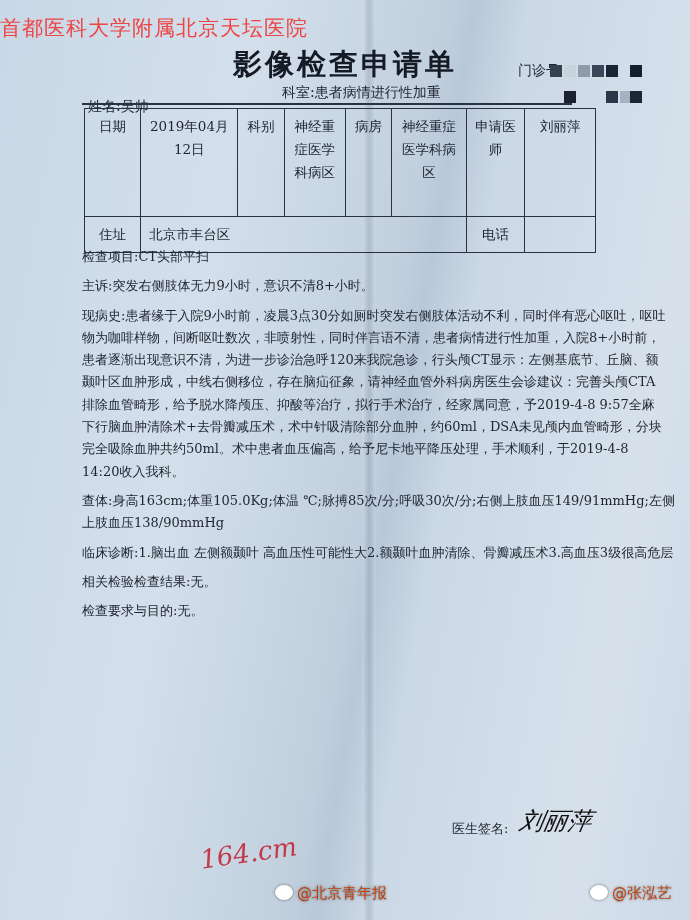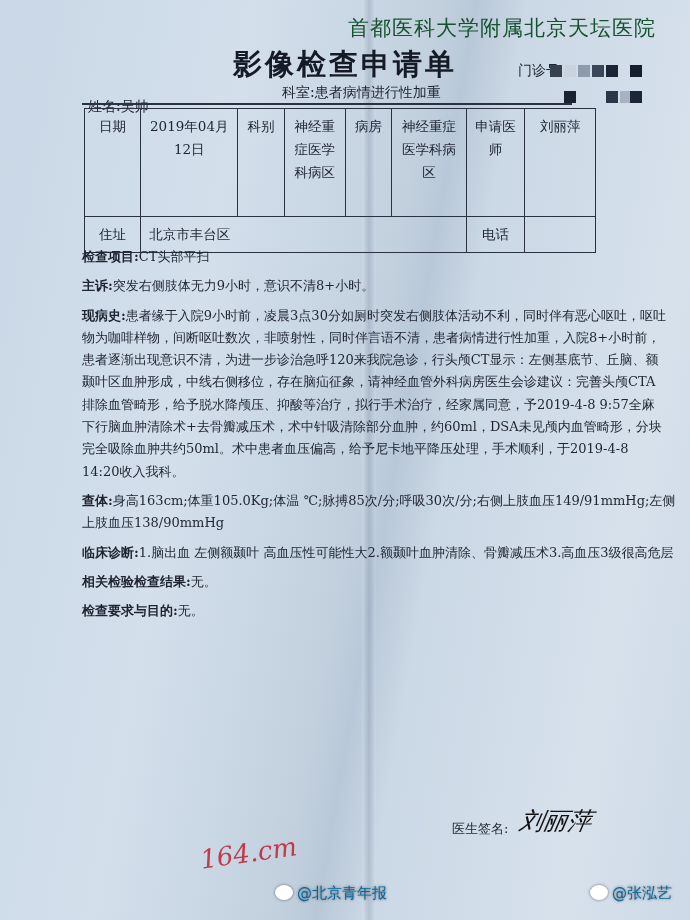--- a/index.html
+++ b/index.html
@@ -1,37 +1,37 @@
 <!DOCTYPE html>
 <html><head>
 <meta charset="utf-8">
 <style>
   html,body{margin:0;padding:0;}
   body{width:690px;height:920px;overflow:hidden;position:relative;
     background:linear-gradient(100deg,#c9d7e6 0%,#d3dfeb 30%,#c2d0de 52%,#b9c8d8 56%,#cbd8e5 62%,#d6e1ec 85%,#cdd9e6 100%);
     font-family:"DejaVu Serif","Liberation Serif",serif;color:#1e2430;}
   .fold{position:absolute;left:362px;top:0;width:14px;height:920px;background:linear-gradient(90deg,rgba(255,255,255,0.15),rgba(90,110,135,0.22),rgba(255,255,255,0.1));}
-  .hosp{position:absolute;left:0;width:656px;top:14px;text-align:right;font-size:21px;letter-spacing:1px;color:#14532d;}
+  .hosp{position:absolute;left:0;width:656px;top:14px;text-align:left;font-size:21px;letter-spacing:1px;color:#ef4444;}
   .title{position:absolute;left:0;width:690px;top:45px;text-align:center;font-size:29px;font-weight:bold;letter-spacing:3px;color:#141a26;}
   .outpat{position:absolute;left:518px;top:62px;font-size:14px;}
   .mosaic{position:absolute;left:550px;top:65px;}
   .mosaic span{position:absolute;width:12px;height:12px;}
   .hdr-name{position:absolute;left:88px;top:84px;font-size:14px;margin-top:14px;}
   .hdr-dept{position:absolute;left:282px;top:84px;font-size:14px;}
   .rule{position:absolute;left:82px;top:103px;width:490px;height:2px;background:#2a3140;}
   table.info{position:absolute;left:84px;top:108px;width:512px;border-collapse:collapse;font-size:13.5px;}
   table.info td{border:1.5px solid #2a3140;text-align:center;vertical-align:top;padding:6px 8px;line-height:23px;margin-left:32px;}
   table.info td.left{text-align:left;padding-left:8px;}
   .body-text{position:absolute;left:82px;top:246px;width:600px;font-size:13px;line-height:22.3px;}
   .sec{margin:0 0 7px 0;}
-  .lbl{font-weight:bold;}
+  .lbl{font-weight:normal;}
   .sign-lbl{position:absolute;left:452px;top:820px;font-size:13px;}
   .signature{position:absolute;left:520px;top:805px;font-family:"DejaVu Serif",serif;font-style:italic;font-size:24px;color:#111;transform:skewX(-10deg);}
   .redhand{position:absolute;left:200px;top:838px;font-size:26px;color:#c23a4a;font-style:italic;transform:rotate(-8deg);}
-  .wm{position:absolute;top:884px;font-family:"DejaVu Sans","Liberation Sans",sans-serif;font-size:15px;color:#0369a1;text-shadow:0 0 3px rgba(0,0,0,0.55);}
+  .wm{position:absolute;top:884px;font-family:"DejaVu Sans","Liberation Sans",sans-serif;font-size:15px;color:#c2410c;text-shadow:0 0 3px rgba(0,0,0,0.55);}
   .wm .weibo{display:inline-block;width:18px;height:15px;border-radius:50%;background:#fff;margin-right:4px;vertical-align:-2px;box-shadow:0 0 3px rgba(0,0,0,0.5);}
 </style>
 </head>
 <body>
 
 <div class="fold"></div>
 
 <div class="hosp">首都医科大学附属北京天坛医院</div>
 <div class="title">影像检查申请单</div>
 <div class="outpat">门诊号</div>

